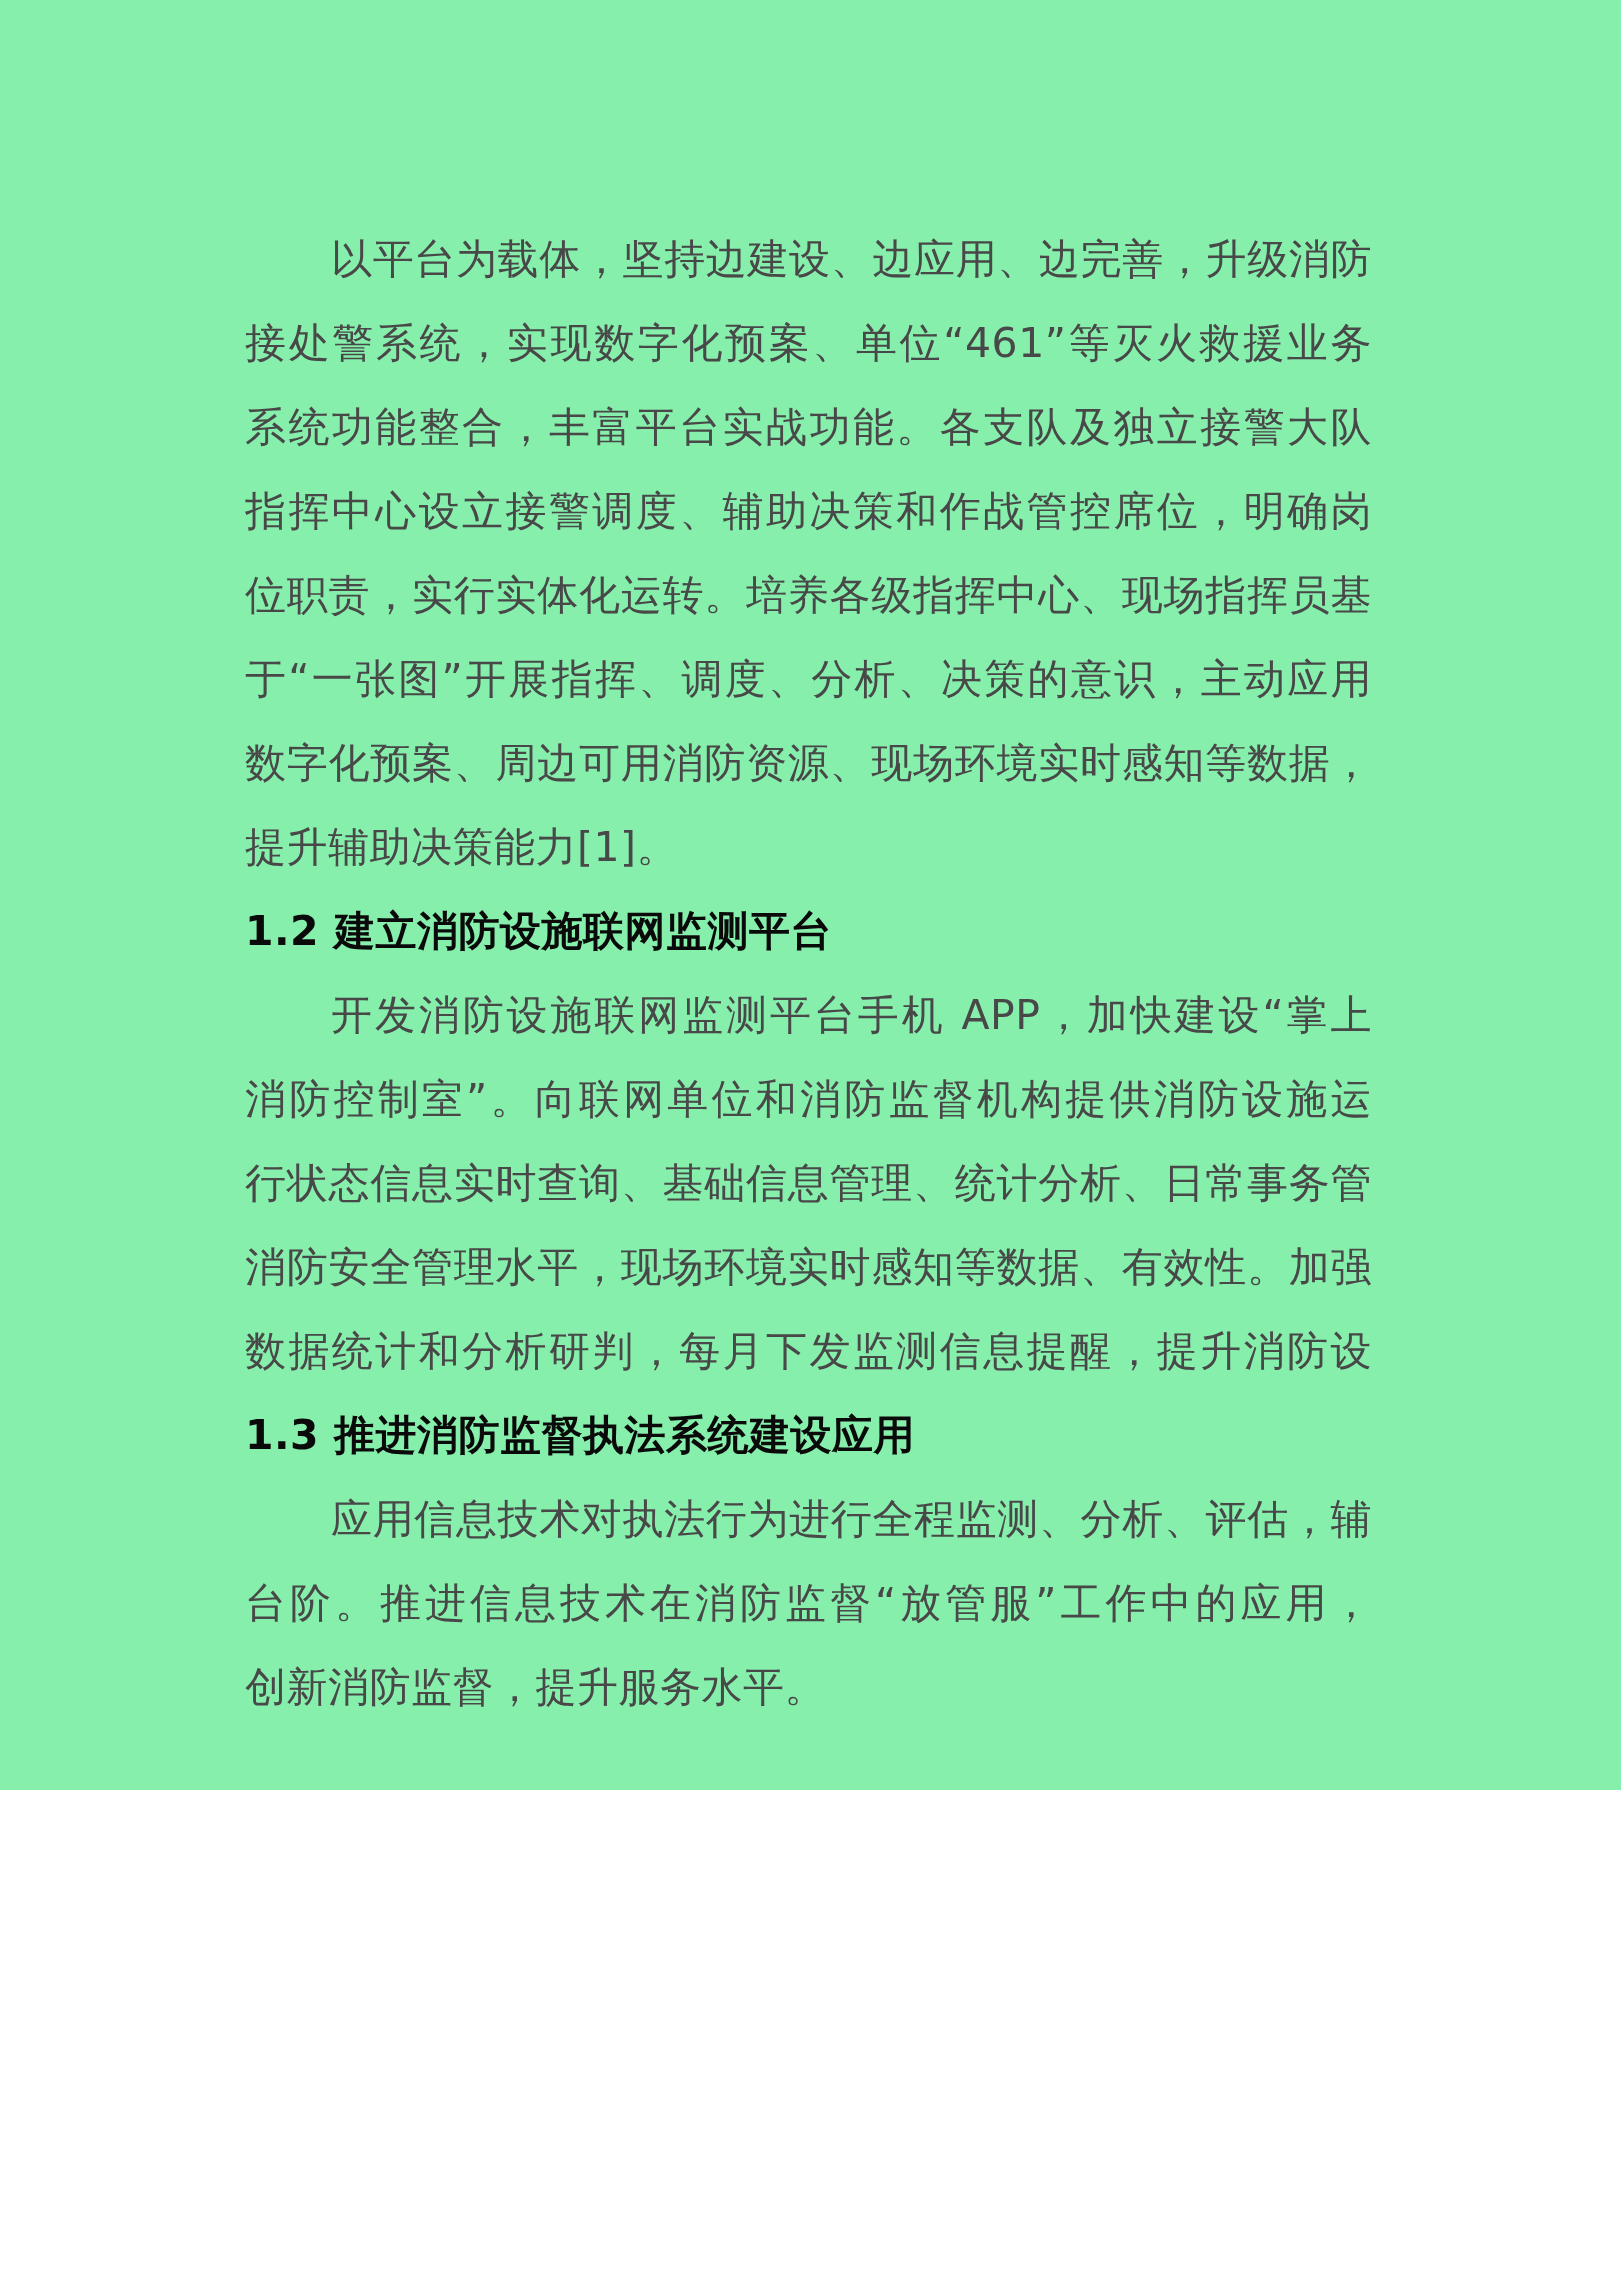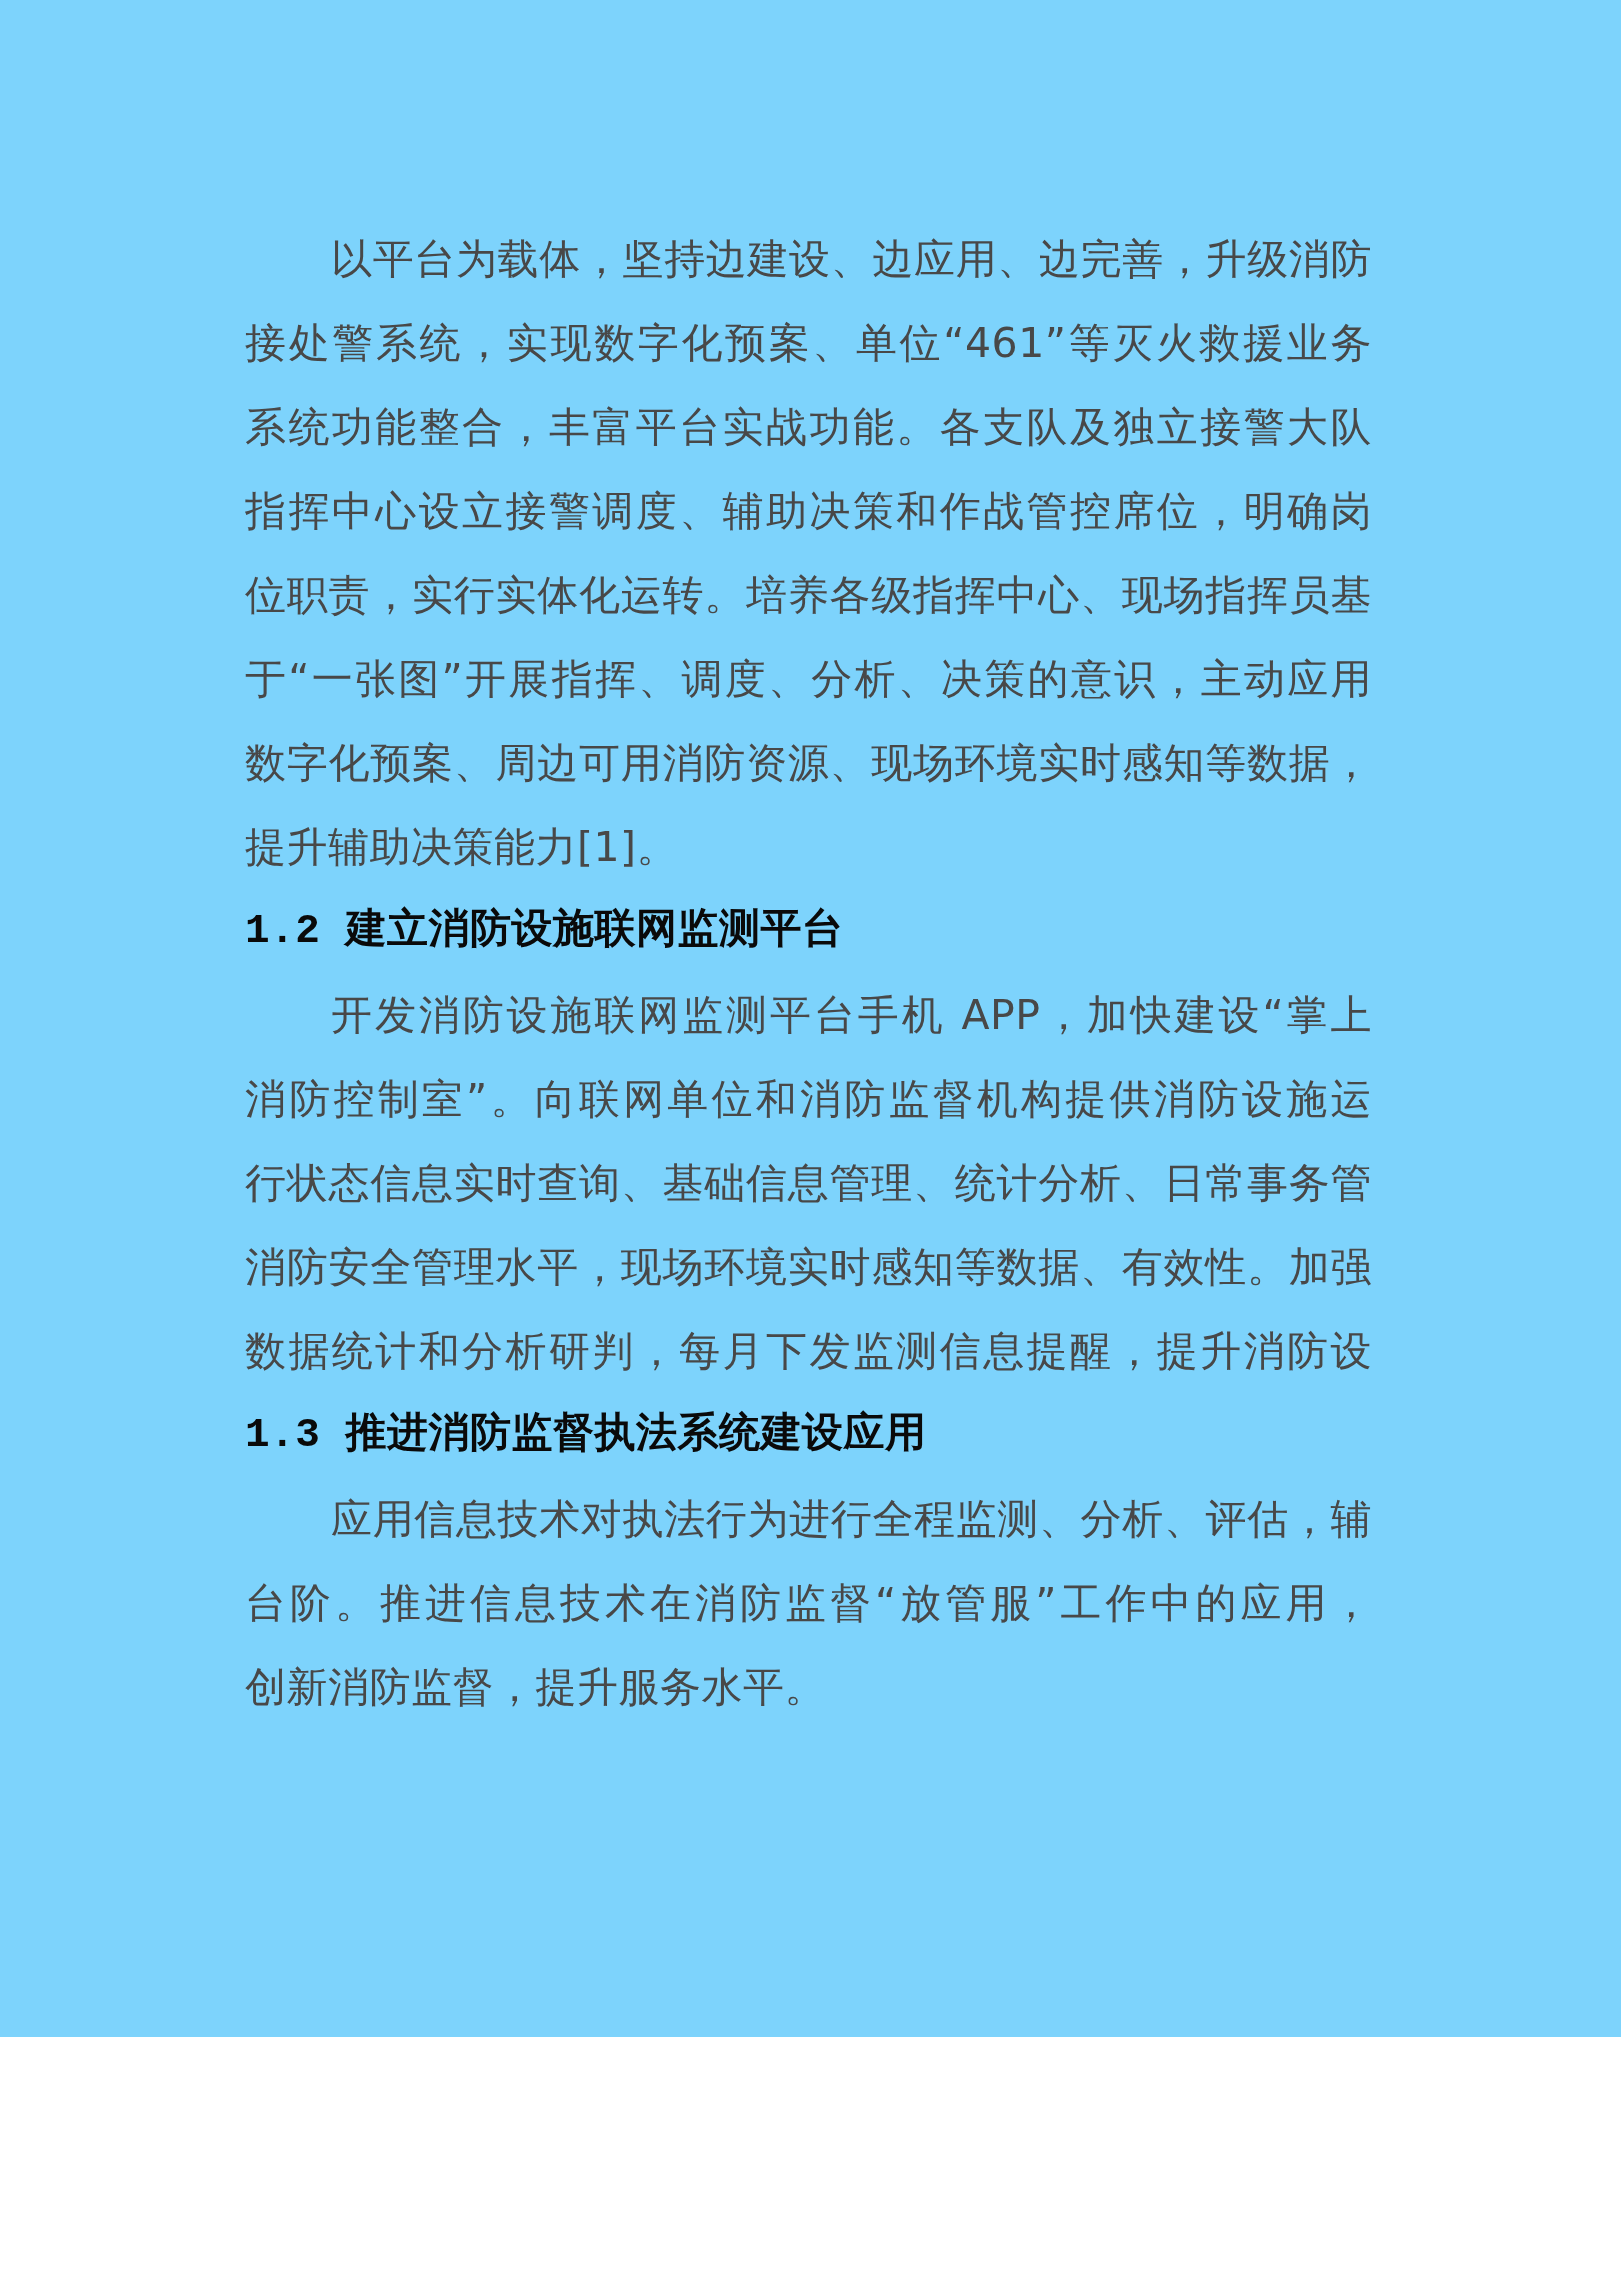--- a/index.html
+++ b/index.html
@@ -5,22 +5,22 @@
   html, body { margin: 0; padding: 0; }
   body {
     width: 1621px;
     height: 2293px;
     background: #ffffff;
     font-family: "DejaVu Sans", "Liberation Sans", sans-serif;
   }
   .page {
     position: relative;
     width: 1621px;
-    height: 2037px;
-    background: #7dd3fc;
+    height: 1790px;
+    background: #86efac;
     overflow: hidden;
   }
   .content {
     position: absolute;
     left: 245px;
     top: 217px;
     width: 1127px;
     font-size: 41px;
     line-height: 84px;
     letter-spacing: 0.5px;
@@ -34,21 +34,20 @@
     text-justify: inter-ideograph;
   }
   .line.first-line { text-indent: 86px; }
   .line.para-last { text-align-last: left; }
   .heading {
     height: 84px;
     overflow: hidden;
     font-weight: 600;
     text-align: left;
     white-space: nowrap;
-    font-family: Liberation Mono, monospace;
   }
 </style>
 </head>
 <body>
 
 <div class="page">
   <div class="content" style="color: rgb(72, 72, 72);">
       <div class="line first-line">以平台为载体，坚持边建设、边应用、边完善，升级消防</div>
       <div class="line">接处警系统，实现数字化预案、单位“461”等灭火救援业务</div>
       <div class="line">系统功能整合，丰富平台实战功能。各支队及独立接警大队</div>

